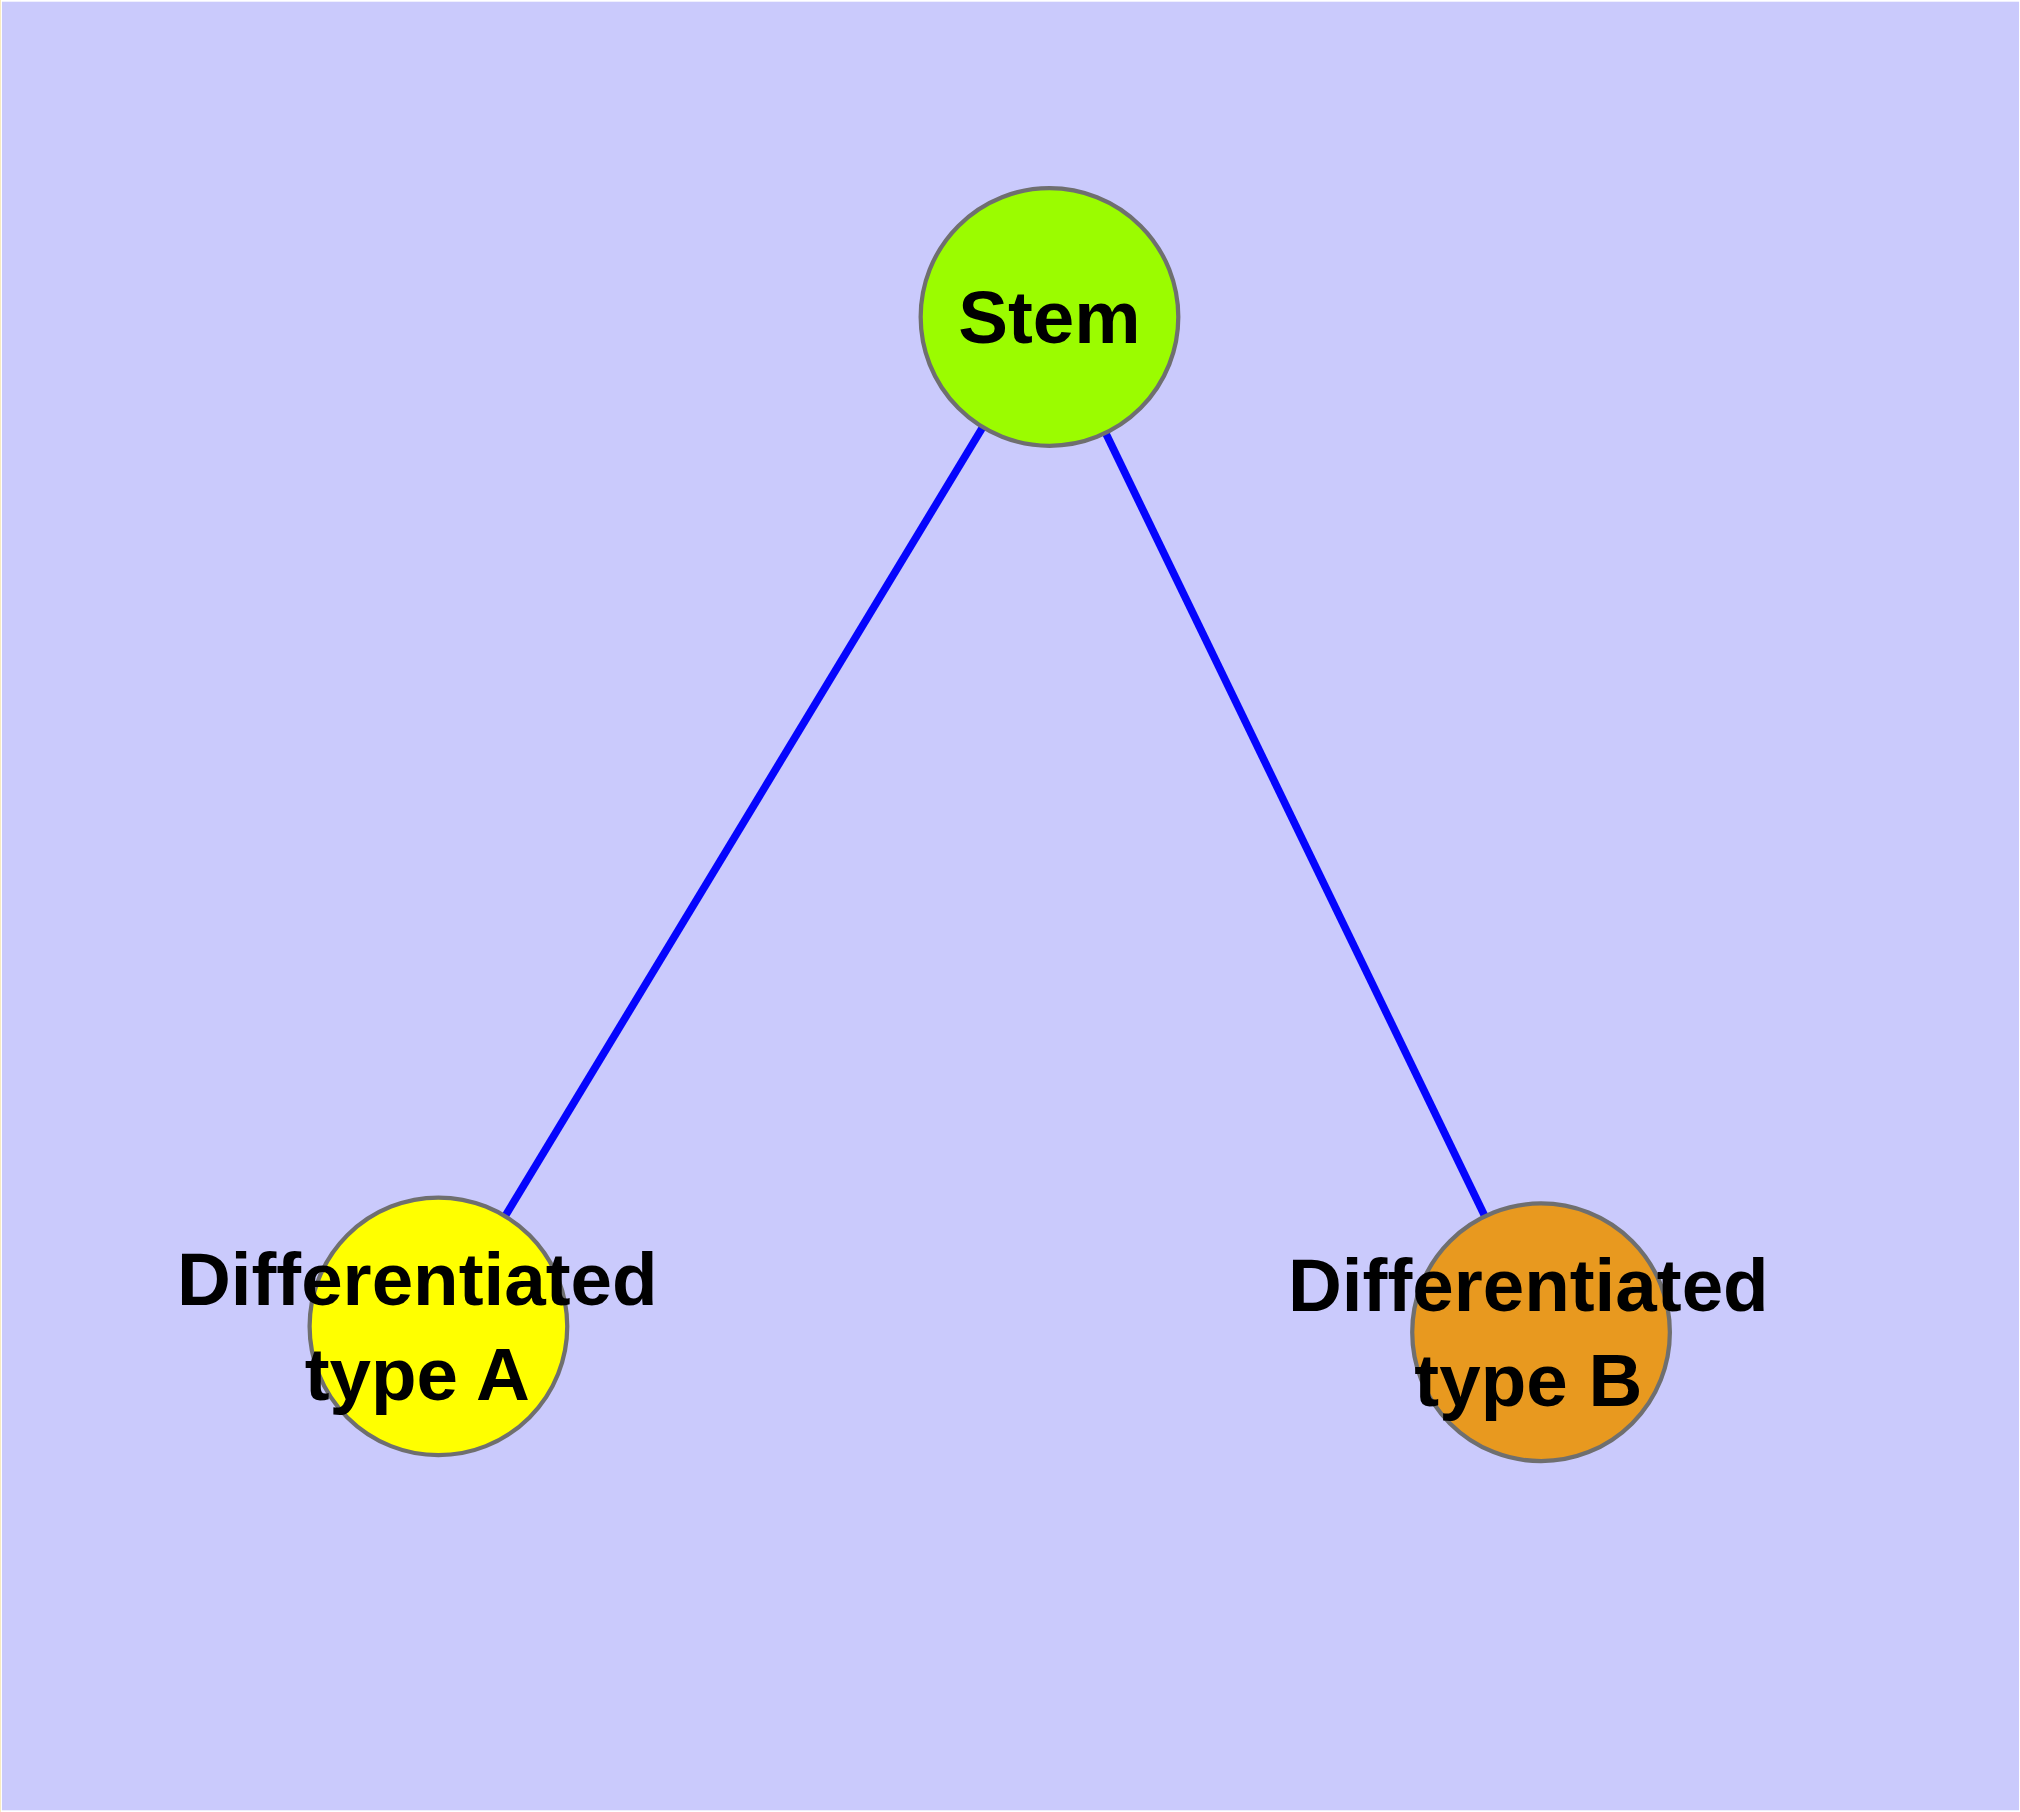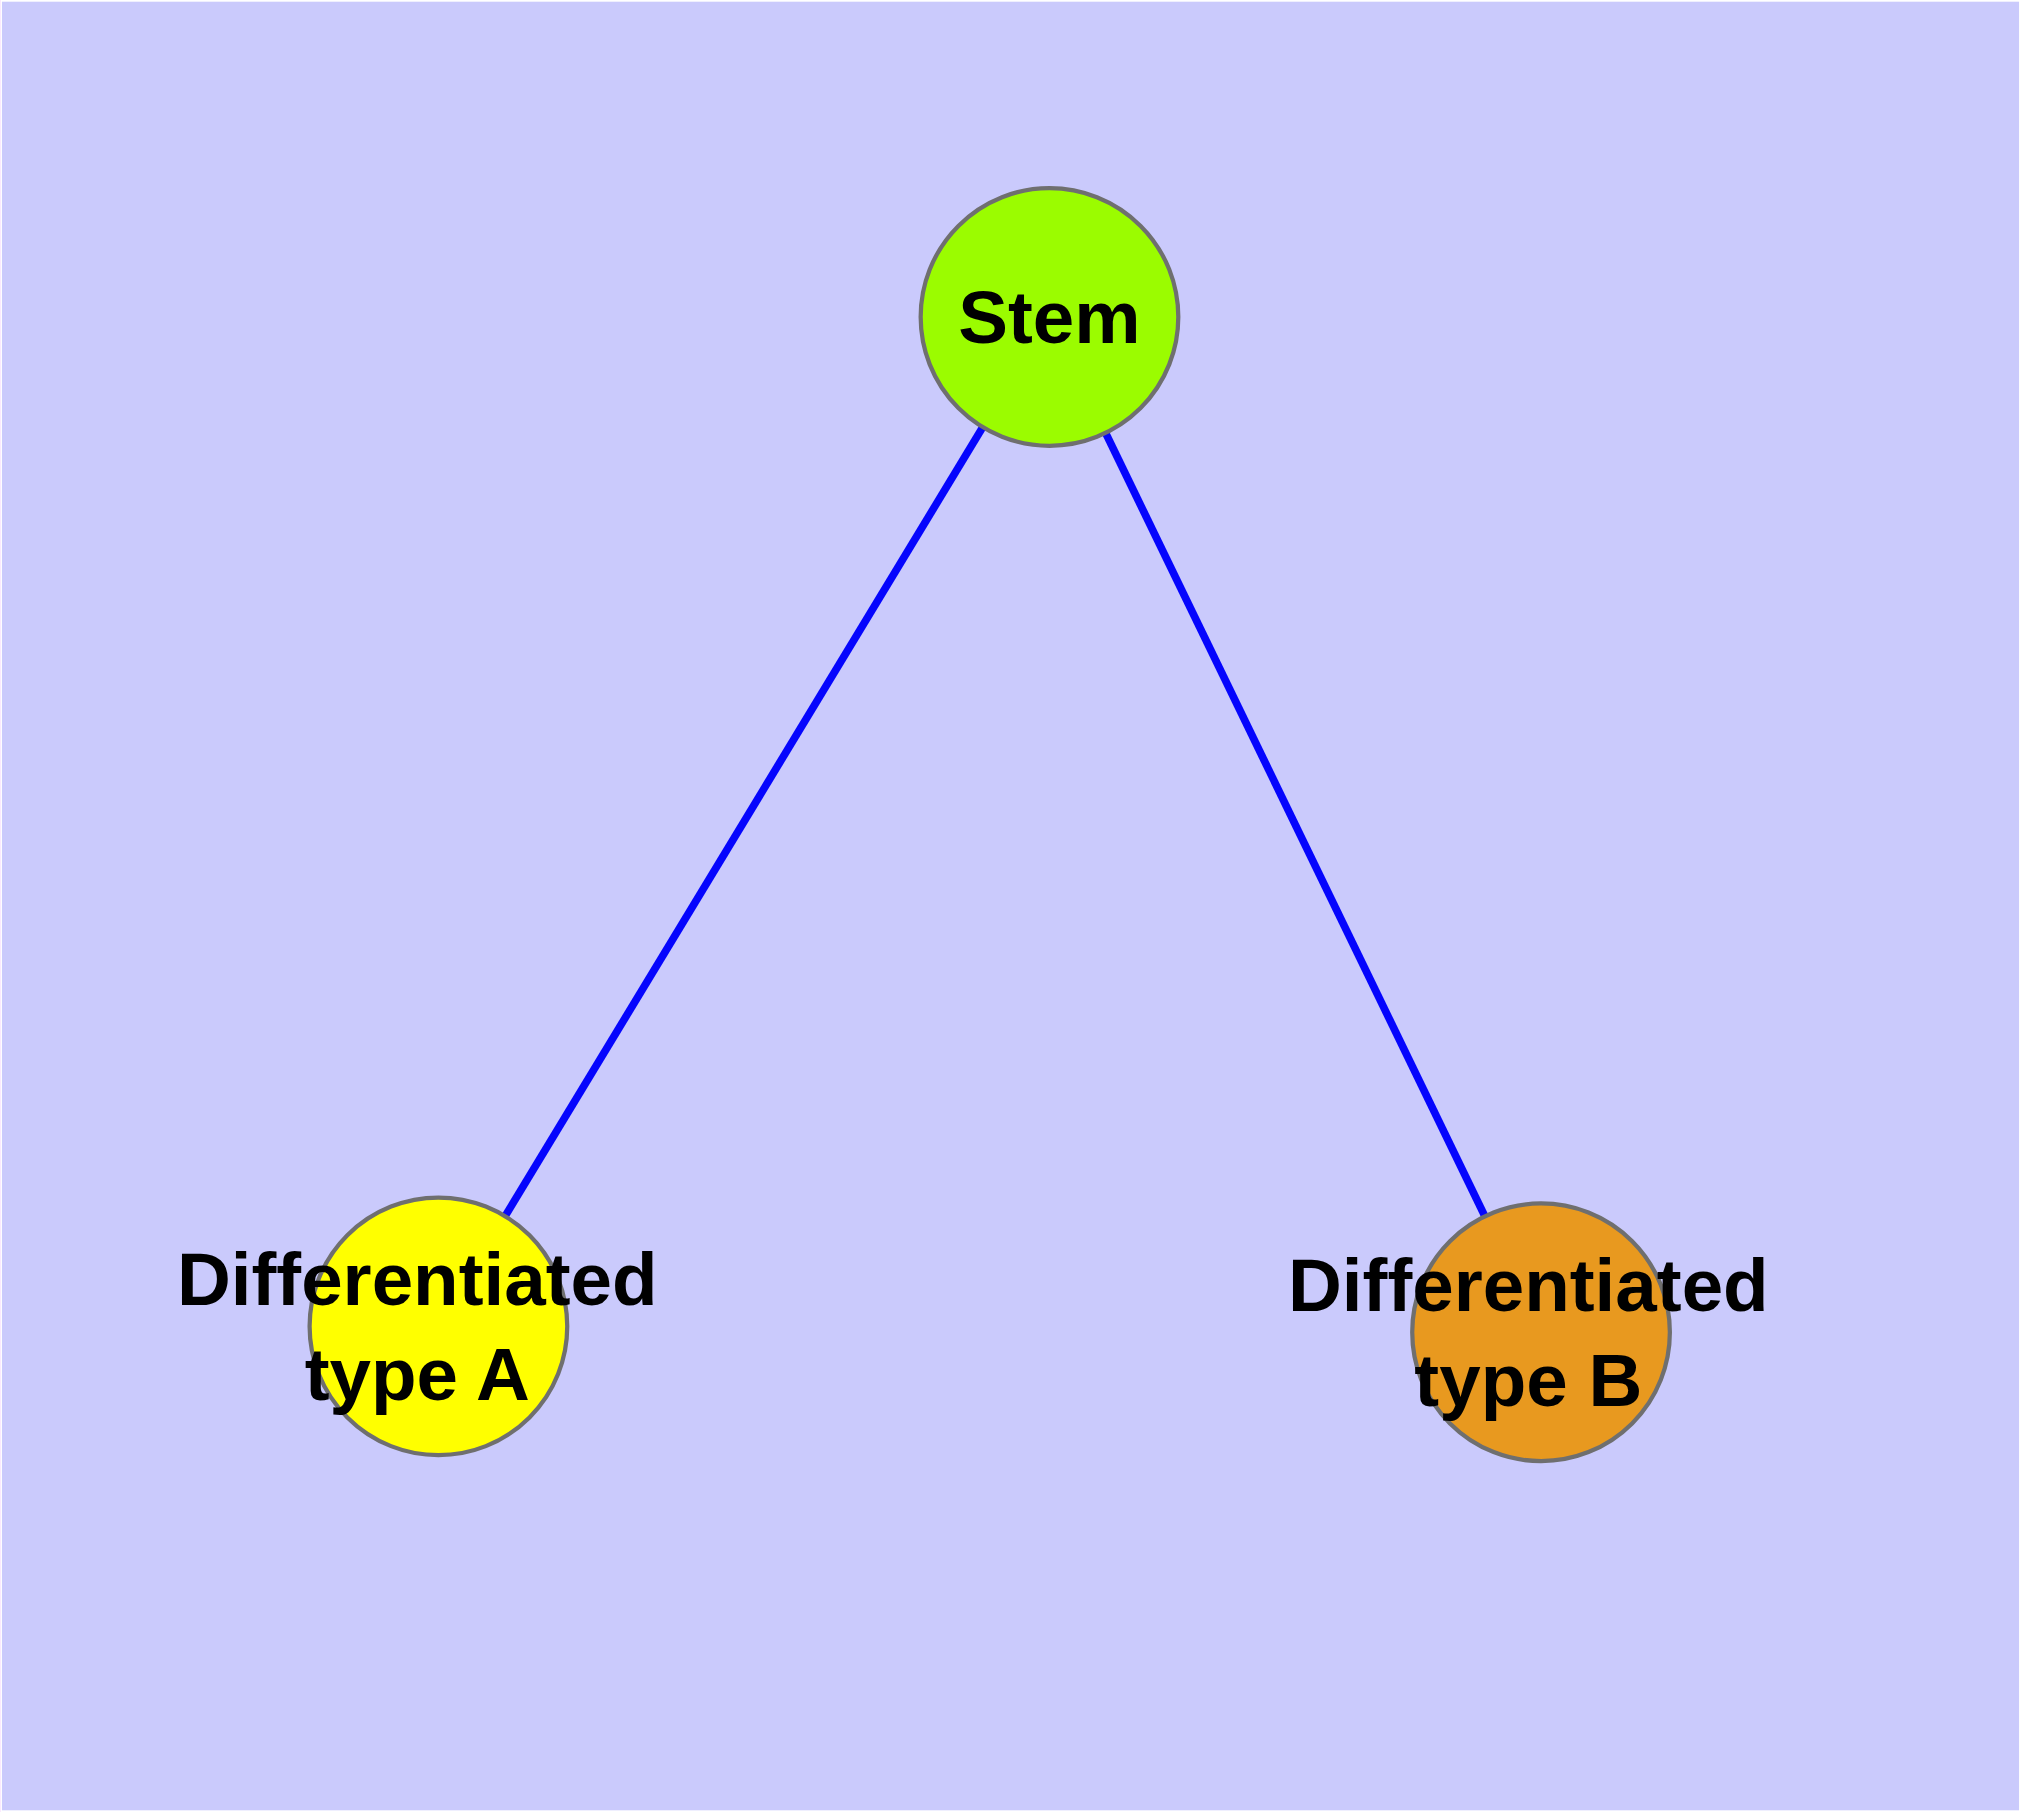--- a/index.html
+++ b/index.html
@@ -5,21 +5,21 @@
   html, body {
     margin: 0;
     padding: 0;
     background: #ffffff;
     font-family: "Liberation Sans", sans-serif;
   }
   .stage {
     position: relative;
     width: 1608px;
     height: 1812px;
-    background: #f0abfc;
+    background: #eab308;
   }
   svg.diagram {
     display: block;
     width: 2021px;
     height: 1812px;
   }
   svg.diagram text {
     font-family: "Liberation Sans", "DejaVu Sans", sans-serif;
     font-weight: bold;
     text-anchor: middle;

